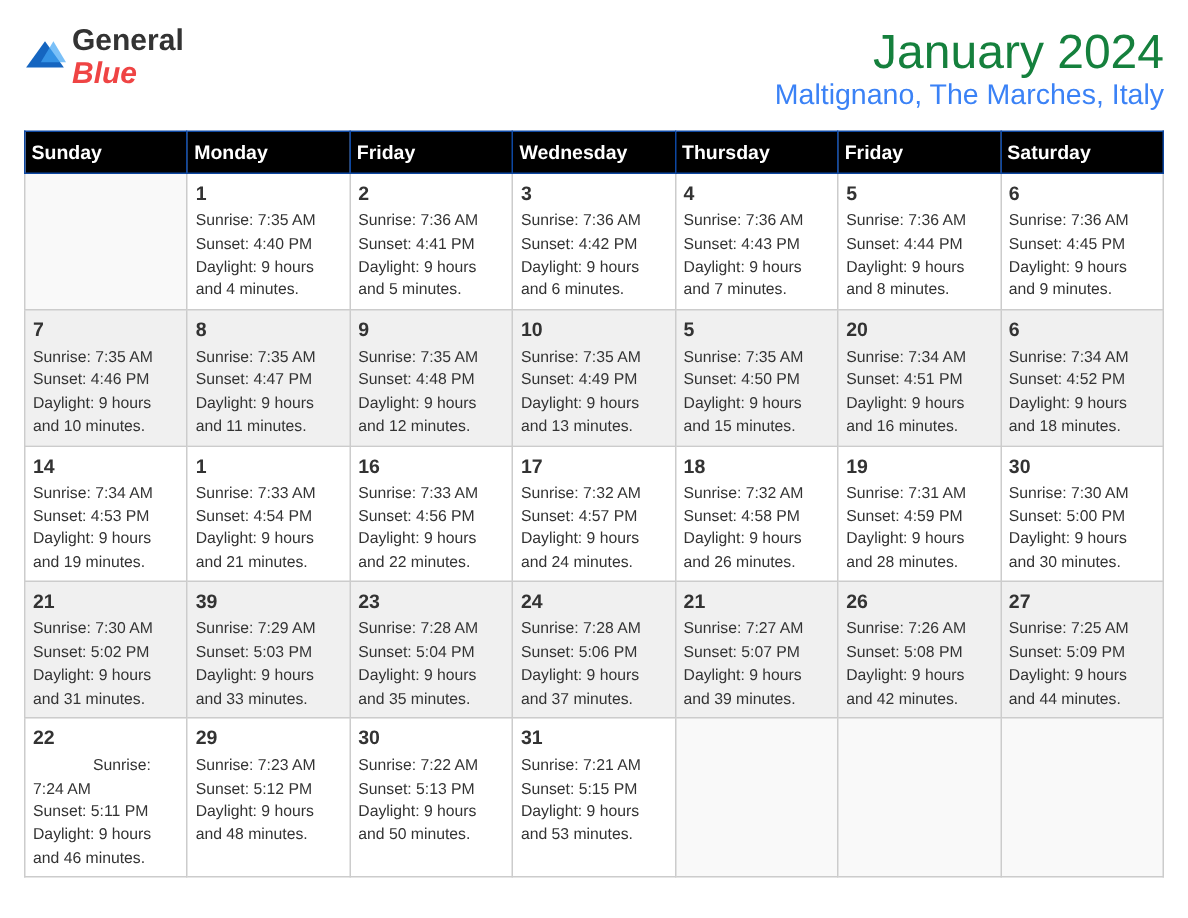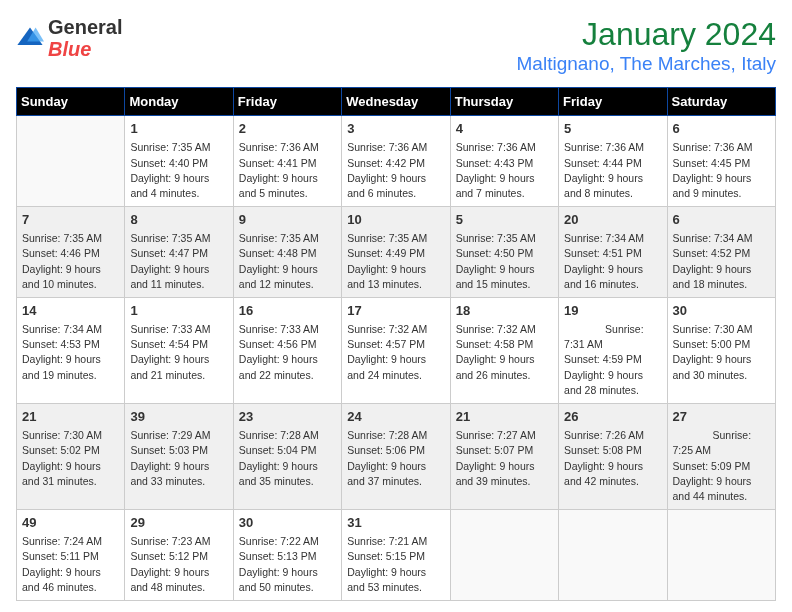--- a/index.html
+++ b/index.html
@@ -192,21 +192,21 @@
 Daylight: 9 hours
 and 22 minutes.</span></td>
         <td><span class="day-number">17</span><span class="day-info" style="white-space: pre-line;">Sunrise: 7:32 AM
 Sunset: 4:57 PM
 Daylight: 9 hours
 and 24 minutes.</span></td>
         <td><span class="day-number">18</span><span class="day-info" style="white-space: pre-line;">Sunrise: 7:32 AM
 Sunset: 4:58 PM
 Daylight: 9 hours
 and 26 minutes.</span></td>
-        <td><span class="day-number">19</span><span class="day-info" style="white-space: pre-line; margin-left: 41px;">Sunrise: 7:31 AM
+        <td><span class="day-number">19</span><span class="day-info" style="white-space: pre-line;">Sunrise: 7:31 AM
 Sunset: 4:59 PM
 Daylight: 9 hours
 and 28 minutes.</span></td>
         <td><span class="day-number">30</span><span class="day-info" style="white-space: pre-line;">Sunrise: 7:30 AM
 Sunset: 5:00 PM
 Daylight: 9 hours
 and 30 minutes.</span></td>
       </tr>
       <tr class="row-shaded">
         <td><span class="day-number">21</span><span class="day-info" style="white-space: pre-line;">Sunrise: 7:30 AM
@@ -226,27 +226,27 @@
 Daylight: 9 hours
 and 37 minutes.</span></td>
         <td><span class="day-number">21</span><span class="day-info" style="white-space: pre-line;">Sunrise: 7:27 AM
 Sunset: 5:07 PM
 Daylight: 9 hours
 and 39 minutes.</span></td>
         <td><span class="day-number">26</span><span class="day-info" style="white-space: pre-line;">Sunrise: 7:26 AM
 Sunset: 5:08 PM
 Daylight: 9 hours
 and 42 minutes.</span></td>
-        <td><span class="day-number">27</span><span class="day-info" style="white-space: pre-line; margin-left: 40px;">Sunrise: 7:25 AM
+        <td><span class="day-number">27</span><span class="day-info" style="white-space: pre-line;">Sunrise: 7:25 AM
 Sunset: 5:09 PM
 Daylight: 9 hours
 and 44 minutes.</span></td>
       </tr>
       <tr class="row-white">
-        <td><span class="day-number">49</span><span class="day-info" style="white-space: pre-line;">Sunrise: 7:24 AM
+        <td><span class="day-number">22</span><span class="day-info" style="white-space: pre-line; margin-left: 40px;">Sunrise: 7:24 AM
 Sunset: 5:11 PM
 Daylight: 9 hours
 and 46 minutes.</span></td>
         <td><span class="day-number">29</span><span class="day-info" style="white-space: pre-line;">Sunrise: 7:23 AM
 Sunset: 5:12 PM
 Daylight: 9 hours
 and 48 minutes.</span></td>
         <td><span class="day-number">30</span><span class="day-info" style="white-space: pre-line;">Sunrise: 7:22 AM
 Sunset: 5:13 PM
 Daylight: 9 hours

